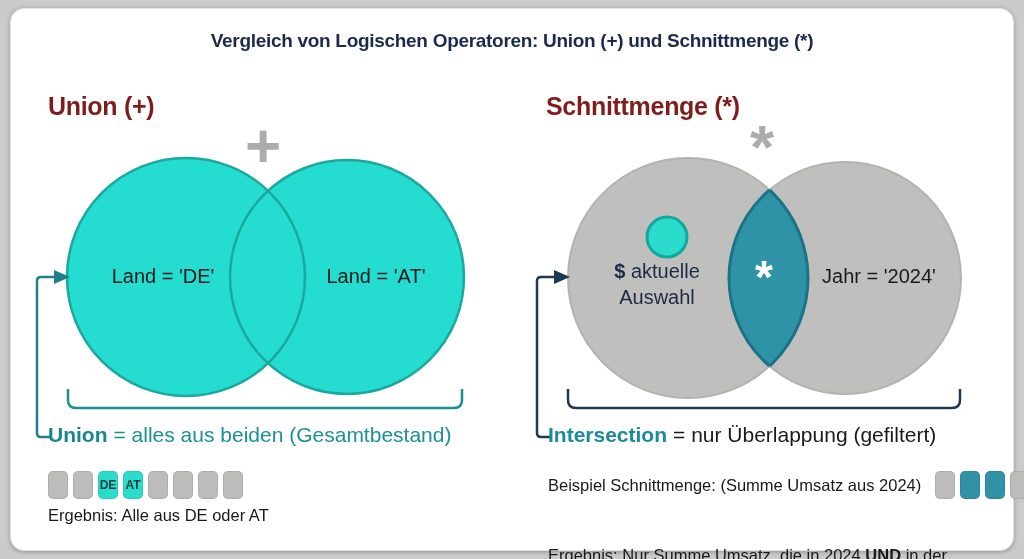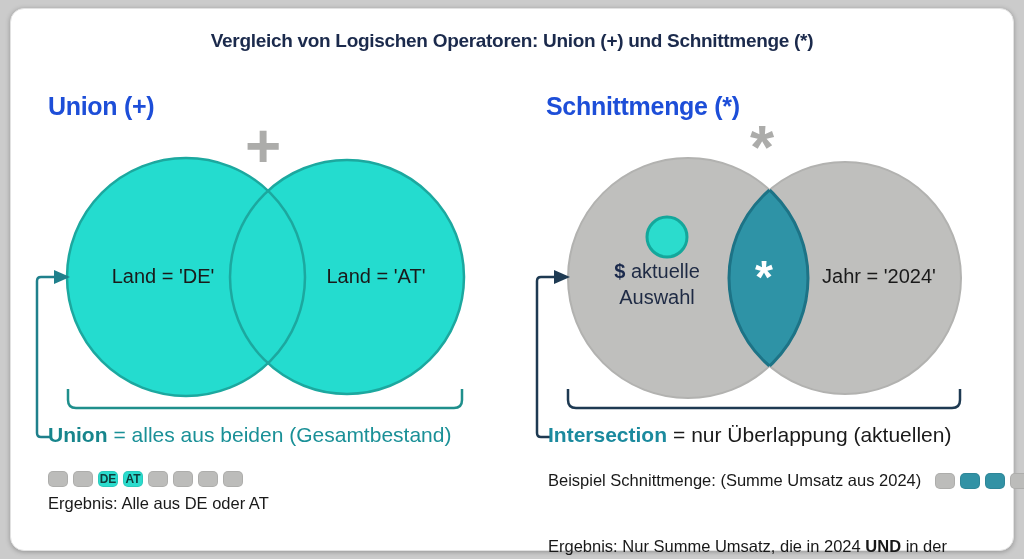--- a/index.html
+++ b/index.html
@@ -12,21 +12,21 @@
   .card{
     position:absolute;left:10px;top:8px;right:10px;bottom:8px;
     background:#ffffff;border:1px solid #e2e2e2;border-radius:14px;
     box-shadow:0 1px 5px rgba(0,0,0,.28);
   }
   .title{
     position:absolute;left:0;right:0;top:30px;text-align:center;
     font-size:19px;font-weight:bold;color:#1b2a4c;letter-spacing:-0.3px;
   }
   .panel-heading{
-    position:absolute;top:92px;font-size:25px;font-weight:bold;color:#1d4ed8;
+    position:absolute;top:92px;font-size:25px;font-weight:bold;color:#7f1d1d;
     letter-spacing:-0.3px;
   }
   .panel-heading.left{left:48px;}
   .panel-heading.right{left:546px;}
   svg.diagram{position:absolute;left:0;top:0;width:1024px;height:559px;}
   .venn-label{
     position:absolute;width:160px;text-align:center;
     font-size:20px;color:#1a1a1a;
   }
   .venn-label.two-line{line-height:26px;color:#1e2a44;}
@@ -37,21 +37,21 @@
   .caption .term{font-weight:bold;}
   .caption.left .term{color:#17858c;}
   .caption.right .term{color:#1b8a9e;}
   .caption .rest{margin-left:6px;}
   .example-block{position:absolute;top:471px;font-size:16.5px;color:#191919;}
   .example-block.left{left:48px;}
   .example-block.right{left:548px;width:440px;}
   .example-row{display:flex;align-items:center;gap:14px;white-space:nowrap;}
   .squares{display:flex;gap:5px;}
   .sq{
-    width:20px;height:16px;border-radius:5px;background:#bcbcba;
+    width:20px;height:28px;border-radius:5px;background:#bcbcba;
     display:flex;align-items:center;justify-content:center;
     font-size:12px;font-weight:600;color:#103c3c;
     border:1px solid rgba(0,0,0,0.08);box-sizing:border-box;
   }
   .sq-teal{background:#2bdccd;}
   .sq-dark-teal{background:#3292a5;}
   .result-line{margin-top:5px;line-height:22px;}
   .result-line b{font-weight:bold;}
 </style>
 </head>
@@ -116,21 +116,21 @@
 <div class="venn-label two-line" style="left:577px;top:258px;">
   <div><span class="dollar">$</span> <span>aktuelle</span></div>
   <div>Auswahl</div>
 </div>
 <div class="venn-label" style="left:799px;top:265px;">Jahr = '2024'</div>
 
 <div class="caption left">
   <span class="term">Union</span><span class="rest">= alles aus beiden (Gesamtbestand)</span>
 </div>
 <div class="caption right">
-  <span class="term">Intersection</span><span class="rest">= nur Überlappung (aktuellen)</span>
+  <span class="term">Intersection</span><span class="rest">= nur Überlappung (gefiltert)</span>
 </div>
 
 <div class="example-block left">
   <div class="example-row">
     <span class="squares">
         <span class="sq sq-gray"></span>
         <span class="sq sq-gray"></span>
         <span class="sq sq-teal">DE</span>
         <span class="sq sq-teal">AT</span>
         <span class="sq sq-gray"></span>

